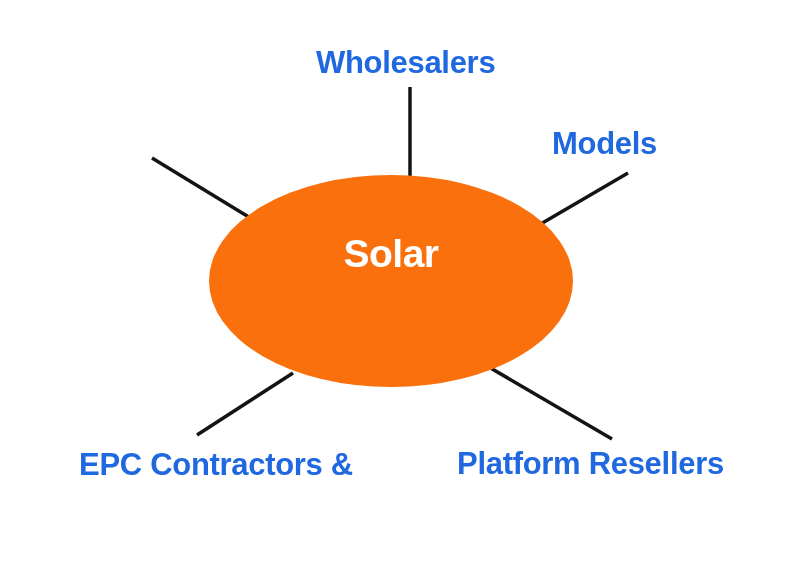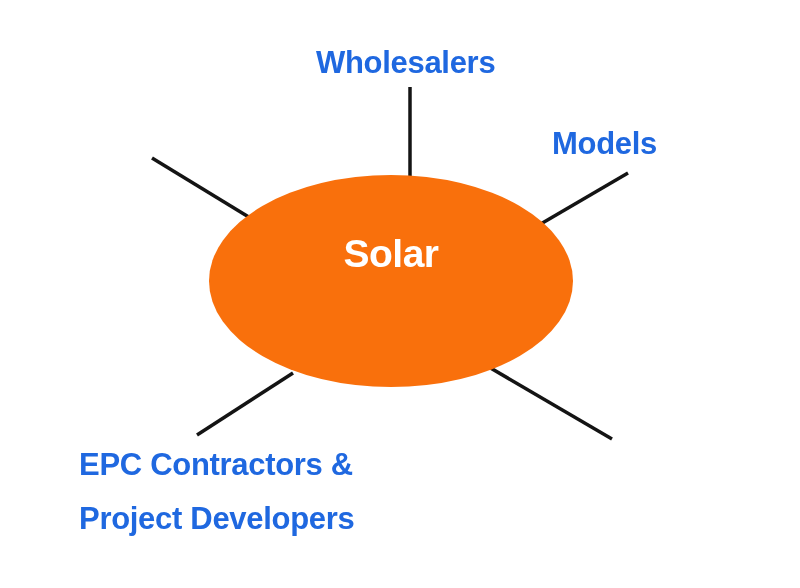--- a/index.html
+++ b/index.html
@@ -64,17 +64,17 @@
     <span>Solar</span><br>
   </div>
 
   <div class="node-label" style="left:316px; top:46px;">Wholesalers</div>
 
 
   <div class="node-label" style="left:552px; top:127px;">Models</div>
 
   <div class="node-label" style="left:70px; top:448px;margin-left:9px;">
     <span>EPC Contractors &amp;</span>
-    <span class="second-line">Project Developers</span>
   </div>
 
+  <div class="node-label" style="left:457px; top:447px;">Platform Resellers</div>
 
 </div>
 
 </body></html>

